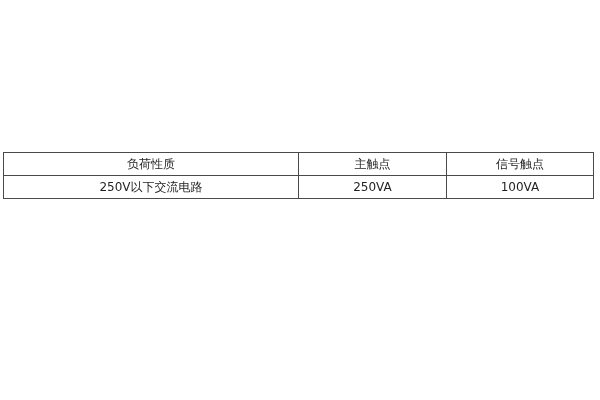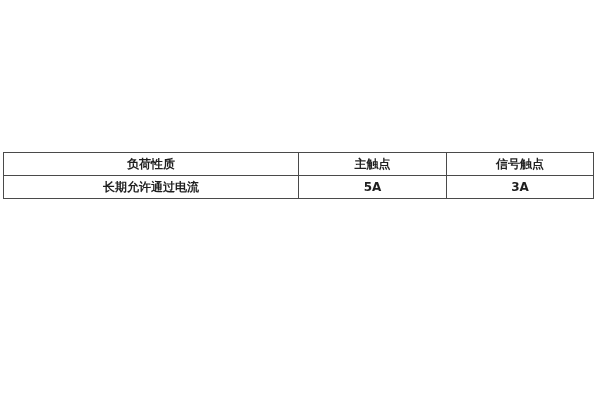--- a/index.html
+++ b/index.html
@@ -23,21 +23,21 @@
     table-layout: fixed;
   }
   .spec-table th,
   .spec-table td {
     border: 1px solid #4a4a4a;
     height: 22px;
     padding: 0 4px;
     text-align: center;
     vertical-align: middle;
     font-size: 12px;
-    font-weight: bold;
+    font-weight: normal;
     color: #1f1f1f;
     line-height: 1;
     white-space: nowrap;
     overflow: hidden;
   }
   .col-load   { width: 295px; }
   .col-main   { width: 148px; }
   .col-signal { width: 147px; }
 </style>
 </head>
@@ -51,18 +51,18 @@
   </colgroup>
   <thead>
     <tr>
       <th>负荷性质</th>
       <th>主触点</th>
       <th>信号触点</th>
     </tr>
   </thead>
   <tbody>
     <tr>
-      <td>长期允许通过电流</td>
-      <td>5A</td>
-      <td>3A</td>
+      <td>250V以下交流电路</td>
+      <td>250VA</td>
+      <td>100VA</td>
     </tr>
   </tbody>
 </table>
 
 </body></html>

